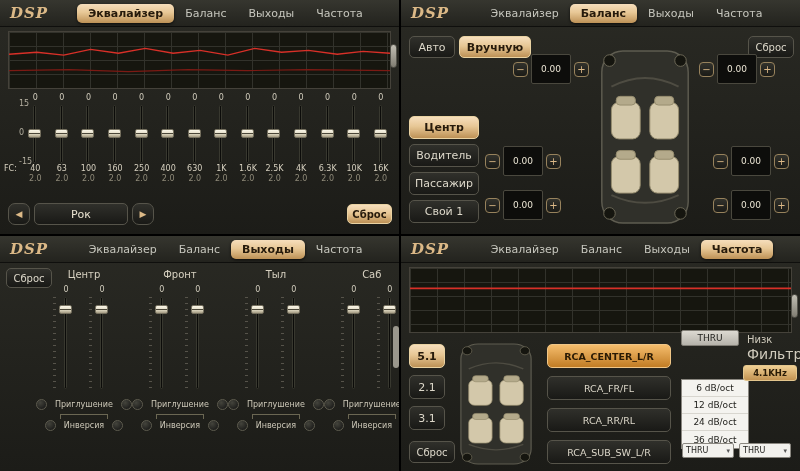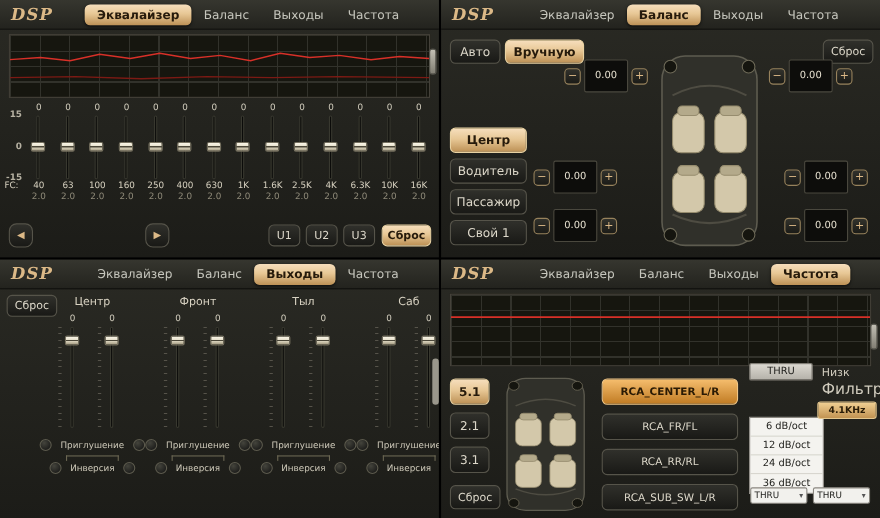--- a/index.html
+++ b/index.html
@@ -23,21 +23,21 @@
 
   .graph{position:absolute;left:8px;top:31px;width:383px;background-color:#16160f;border:1px solid #45423a;
     background-image:repeating-linear-gradient(to right,#32322b 0,#32322b 1px,transparent 1px,transparent 27px),
                      repeating-linear-gradient(to bottom,#32322b 0,#32322b 1px,transparent 1px,transparent 14px);}
   .graph svg{position:absolute;left:0;top:0;width:100%;height:100%;}
   .graph-handle{position:absolute;width:7px;height:24px;border-radius:4px;background:linear-gradient(#c2bfb4,#807d72);border:1px solid #55544c;}
 
   
   #p-eq .graph{height:58px;}
   #p-eq .graph-handle{left:390px;top:44px;}
-  .scale{position:absolute;font-size:8px;color:#b5b0a1;width:18px;text-align:right;left:2px;font-weight:bold;}
+  .scale{position:absolute;font-size:8px;color:#b5b0a1;width:18px;left:19px;}
   .bands{position:absolute;left:22px;top:93px;width:372px;display:flex;}
   .band{flex:1;display:flex;flex-direction:column;align-items:center;}
   .gain{font-size:8px;color:#d2cdbd;height:11px;}
   .twrap{position:relative;height:60px;width:100%;}
   .track{position:absolute;left:50%;top:1px;bottom:1px;width:3px;margin-left:-2px;background:#0b0b09;border:1px solid #38382f;border-radius:2px;}
   .handle{width:13px;height:9px;border-radius:2px;border:1px solid #75705f;
     background:linear-gradient(#faf6e8 0,#e8e2ce 40%,#4a4638 45%,#4a4638 55%,#d6cfb8 62%,#a59c84 100%);}
   .eq-handle{position:absolute;left:50%;top:25px;margin-left:-7px;}
   .fc{font-size:8px;color:#d6d0bf;height:10px;}
   .qv{font-size:8px;color:#8f8a79;height:10px;}
@@ -261,27 +261,22 @@
       <div class="twrap">
         <div class="track"></div>
         <div class="handle eq-handle"></div>
       </div>
       <span class="fc">16K</span>
       <span class="qv">2.0</span>
     </div>
     </div>
 
   <div class="btn arrow prev">◀</div>
+  <div class="btn preset">Рок</div>
   <div class="btn arrow next">▶</div>
-  <div class="umem">
-
-  <div class="btn2">U1</div>
-      <div class="btn2">U2</div>
-      <div class="btn2">U3</div>
-    </div>
   <div class="btn gold reset">Сброс</div>
 </div>
 
 <div class="panel" id="p-bal">
   <div class="hdr">
     <span class="logo">DSP</span>
     <div class="tabs">
       <span class="tab">Эквалайзер</span>
       <span class="tab active">Баланс</span>
       <span class="tab">Выходы</span>

